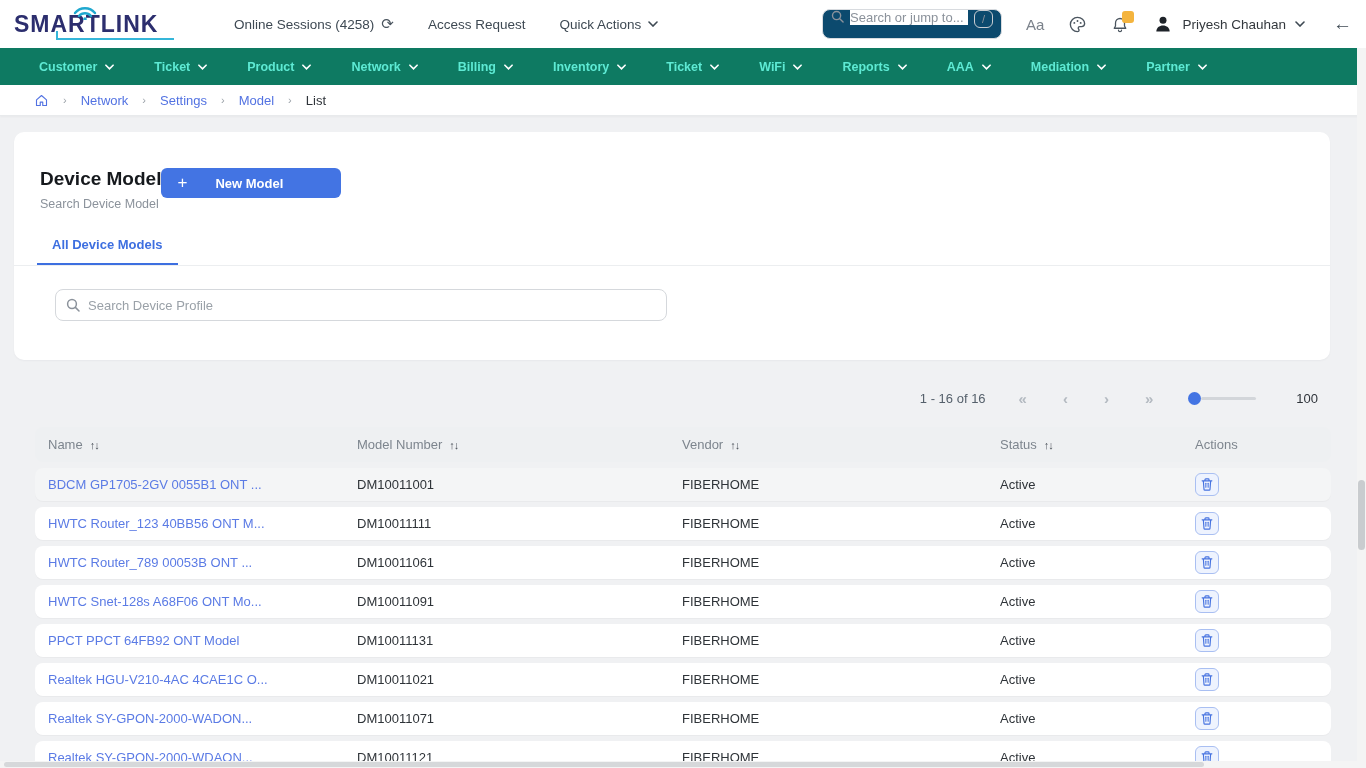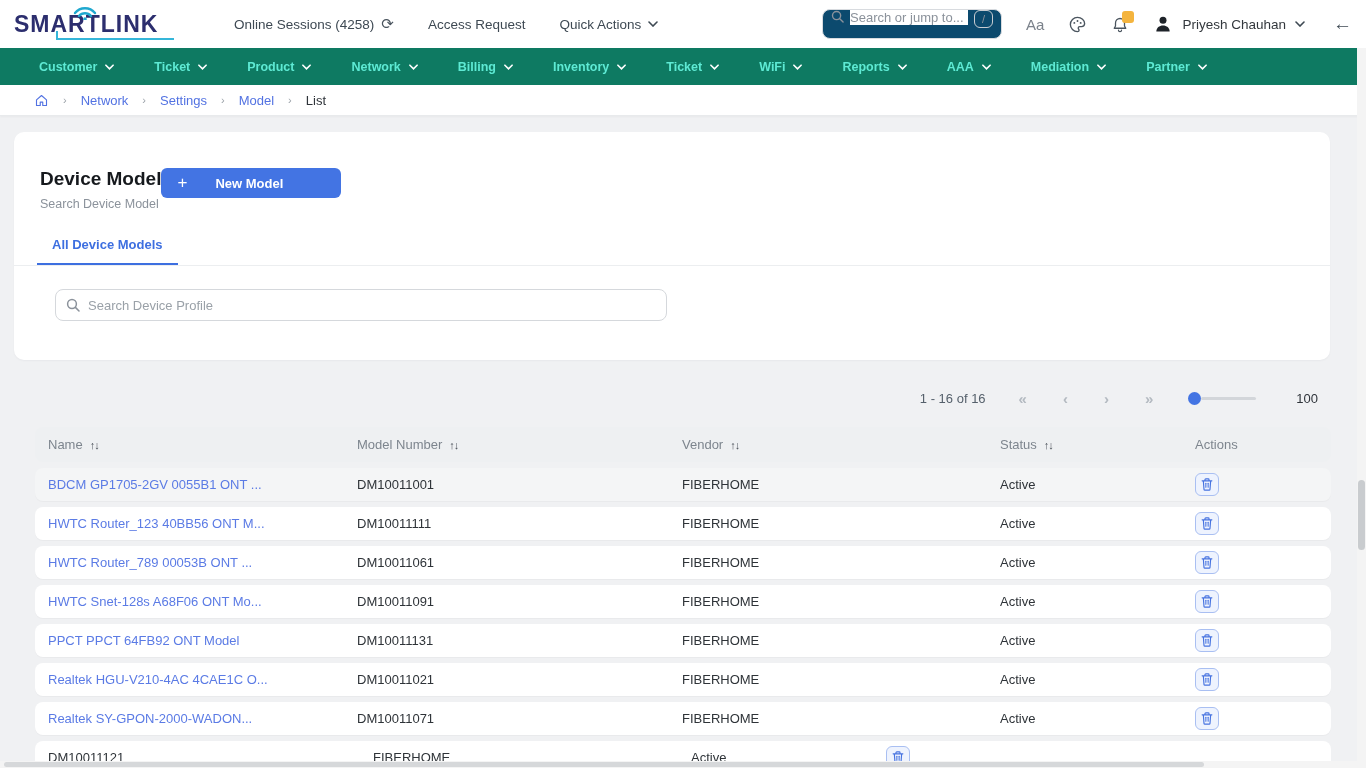--- a/index.html
+++ b/index.html
@@ -423,20 +423,21 @@
             <span class="trash-btn">
               <svg width="12" height="13" viewBox="0 0 14 16">
                 <path d="M1 3.5 H13 M4.5 3.5 V2 a1 1 0 0 1 1-1 h3 a1 1 0 0 1 1 1 v1.5 M2.5 3.5 L3.3 14 a1 1 0 0 0 1 .9 h5.4 a1 1 0 0 0 1-.9 L11.5 3.5" fill="none" stroke="#4673e0" stroke-width="1.4" stroke-linecap="round"></path>
                 <line x1="5.6" y1="6.5" x2="5.6" y2="11.5" stroke="#4673e0" stroke-width="1.3" stroke-linecap="round"></line>
                 <line x1="8.4" y1="6.5" x2="8.4" y2="11.5" stroke="#4673e0" stroke-width="1.3" stroke-linecap="round"></line>
               </svg>
             </span>
           </span>
         </div>
         <div class="trow">
+          <span class="col-name cell-name">Realtek SY-GPON-2000-WDAON...</span>
           <span class="col-model cell-dark">DM10011121</span>
           <span class="col-vendor cell-dark">FIBERHOME</span>
           <span class="col-status cell-dark">Active</span>
           <span class="col-actions">
             <span class="trash-btn">
               <svg width="12" height="13" viewBox="0 0 14 16">
                 <path d="M1 3.5 H13 M4.5 3.5 V2 a1 1 0 0 1 1-1 h3 a1 1 0 0 1 1 1 v1.5 M2.5 3.5 L3.3 14 a1 1 0 0 0 1 .9 h5.4 a1 1 0 0 0 1-.9 L11.5 3.5" fill="none" stroke="#4673e0" stroke-width="1.4" stroke-linecap="round"></path>
                 <line x1="5.6" y1="6.5" x2="5.6" y2="11.5" stroke="#4673e0" stroke-width="1.3" stroke-linecap="round"></line>
                 <line x1="8.4" y1="6.5" x2="8.4" y2="11.5" stroke="#4673e0" stroke-width="1.3" stroke-linecap="round"></line>
               </svg>

